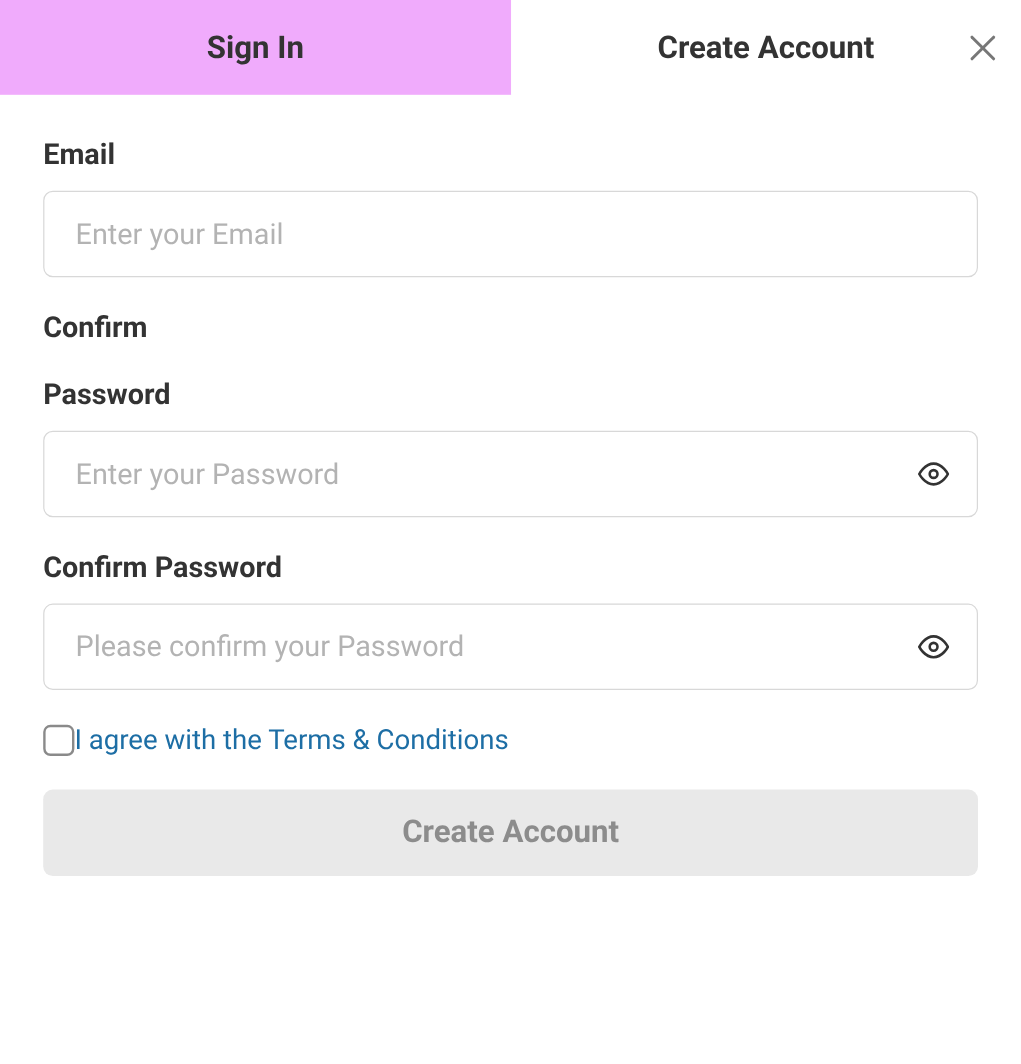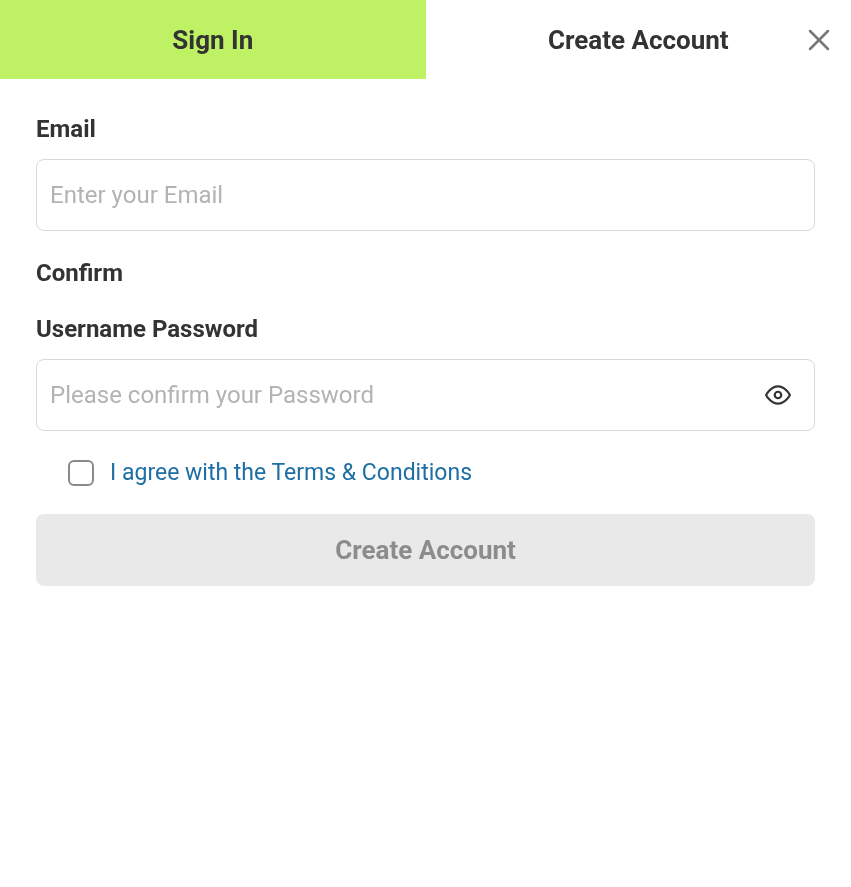--- a/index.html
+++ b/index.html
@@ -19,21 +19,21 @@
       flex: 1;
       display: flex;
       align-items: center;
       justify-content: center;
       font-size: 26px;
       font-weight: 700;
       color: #333;
       cursor: pointer;
     }
     .tab.inactive {
-      background: #bef264;
+      background: #f0abfc;
       text-align: center;
     }
     .tab.active {
       background: #fff;
     }
     .close-btn {
       position: absolute;
       right: 18px;
       top: 50%;
       transform: translateY(-50%);
@@ -59,21 +59,21 @@
       font-weight: 700;
     }
     .input-wrapper {
       position: relative;
     }
     .text-input {
       width: 100%;
       height: 72px;
       border: 1px solid #d8d8d8;
       border-radius: 8px;
-      padding: 0 13px;
+      padding: 0 26px;
       font-size: 24px;
       color: #8b5cf6;
       background: #fff;
       outline: none;
       font-family: inherit;
     }
     .text-input::placeholder {
       color: #b3b3b3;
     }
     .text-input.with-icon {
@@ -88,24 +88,23 @@
       color: #333;
       width: 30px;
       height: 30px;
       display: flex;
       align-items: center;
       justify-content: center;
     }
     .terms-row {
       display: flex;
       align-items: center;
-      gap: 16px;
+      gap: 0;
       margin-top: 4px;
       margin-bottom: 28px;
-      margin-left: 32px;
     }
     .checkbox {
       width: 26px;
       height: 26px;
       border: 2px solid #8a8a8a;
       border-radius: 6px;
       background: #fff;
       cursor: pointer;
       flex-shrink: 0;
     }
@@ -149,23 +148,35 @@
     <label class="field-label">Email</label>
     <div class="input-wrapper">
       <input type="text" class="text-input" placeholder="Enter your Email" style="">
     </div>
   </div>
 
   <div class="field-group">
     <label class="field-label">Confirm</label>
   </div>
 
+  <div class="field-group">
+    <label class="field-label">Password</label>
+    <div class="input-wrapper">
+      <input type="password" class="text-input with-icon" placeholder="Enter your Password" style="">
+      <div class="eye-btn">
+        <svg width="26" height="26" viewBox="0 0 24 24" fill="none" stroke="currentColor" stroke-width="2" stroke-linecap="round" stroke-linejoin="round">
+          <path d="M1 12s4-8 11-8 11 8 11 8-4 8-11 8-11-8-11-8z"></path>
+          <circle cx="12" cy="12" r="3"></circle>
+        </svg>
+      </div>
+    </div>
+  </div>
 
   <div class="field-group">
-    <label class="field-label">Username Password</label>
+    <label class="field-label">Confirm Password</label>
     <div class="input-wrapper">
       <input type="password" class="text-input with-icon" placeholder="Please confirm your Password" style="">
       <div class="eye-btn">
         <svg width="26" height="26" viewBox="0 0 24 24" fill="none" stroke="currentColor" stroke-width="2" stroke-linecap="round" stroke-linejoin="round">
           <path d="M1 12s4-8 11-8 11 8 11 8-4 8-11 8-11-8-11-8z"></path>
           <circle cx="12" cy="12" r="3"></circle>
         </svg>
       </div>
     </div>
   </div>

